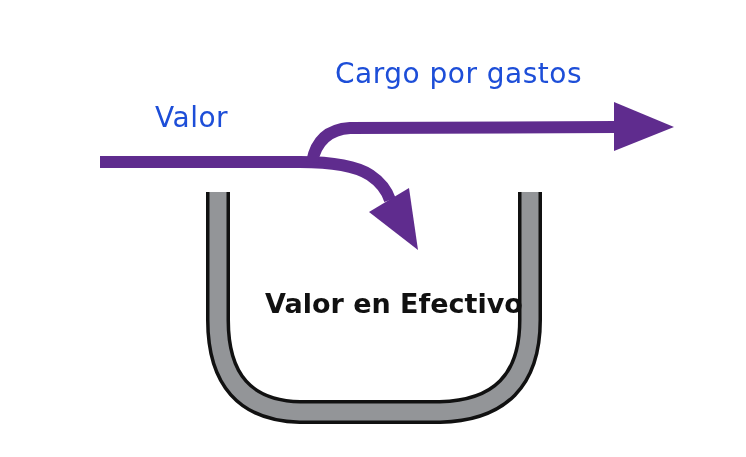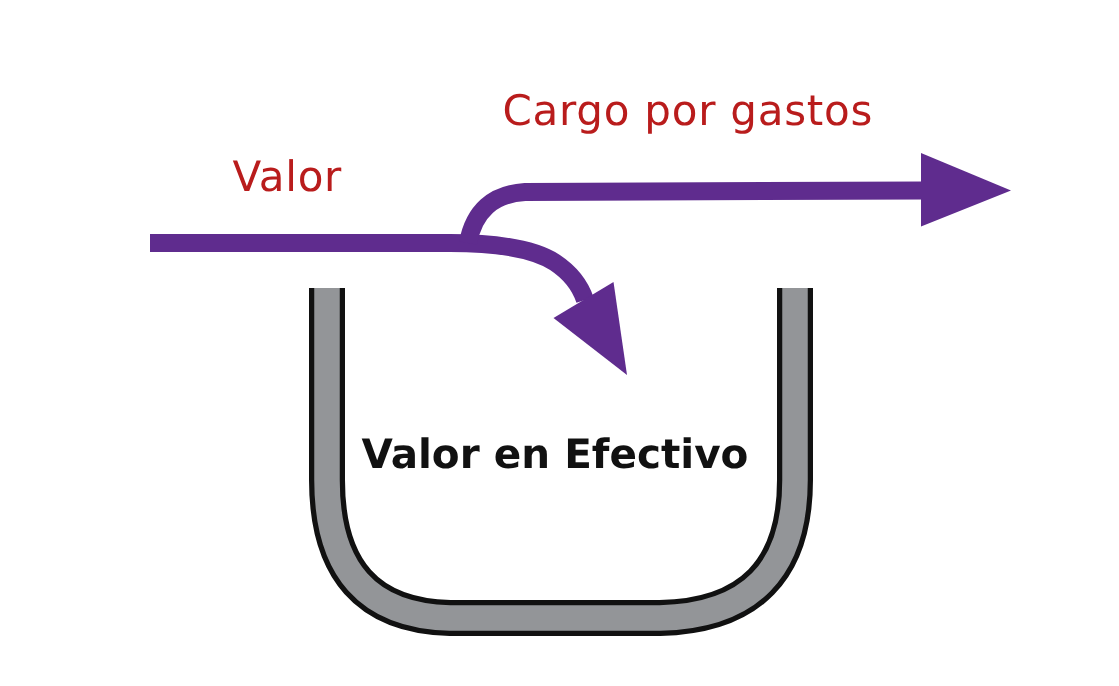--- a/index.html
+++ b/index.html
@@ -1,20 +1,20 @@
 <!DOCTYPE html>
 <html><head>
   <meta charset="utf-8">
   <style>
     html, body { margin: 0; padding: 0; background: #ffffff; }
     body { width: 746px; height: 457px; position: relative; overflow: hidden; font-family: "DejaVu Sans", sans-serif; }
     svg.diagram { position: absolute; left: 0; top: 0; }
     .label { position: absolute; white-space: nowrap; }
-    .orange { color: #b91c1c; font-family: "DejaVu Sans", sans-serif; font-weight: normal; font-size: 28px; letter-spacing: 0.5px; }
-    .center-label { color: #111111; font-family: "DejaVu Sans", sans-serif; font-weight: bold; font-size: 27px; }
+    .orange { color: #1d4ed8; font-family: "DejaVu Sans", sans-serif; font-weight: normal; font-size: 28px; letter-spacing: 0.5px; }
+    .center-label { color: #111111; font-family: "DejaVu Sans", sans-serif; font-weight: bold; font-size: 27px; margin-left: 24px; }
   </style>
 </head>
 <body>
 
 <svg class="diagram" width="746" height="457" viewBox="0 0 746 457">
 
   <g>
     <path d="M218,192 L218,320 Q218,410 300,412 L440,412 Q530,410 530,320 L530,192" fill="none" stroke="#111111" stroke-width="24" stroke-linecap="butt"></path>
     <path d="M218,192 L218,320 Q218,410 300,412 L440,412 Q530,410 530,320 L530,192" fill="none" stroke="#939598" stroke-width="17" stroke-linecap="butt"></path>
   </g>

